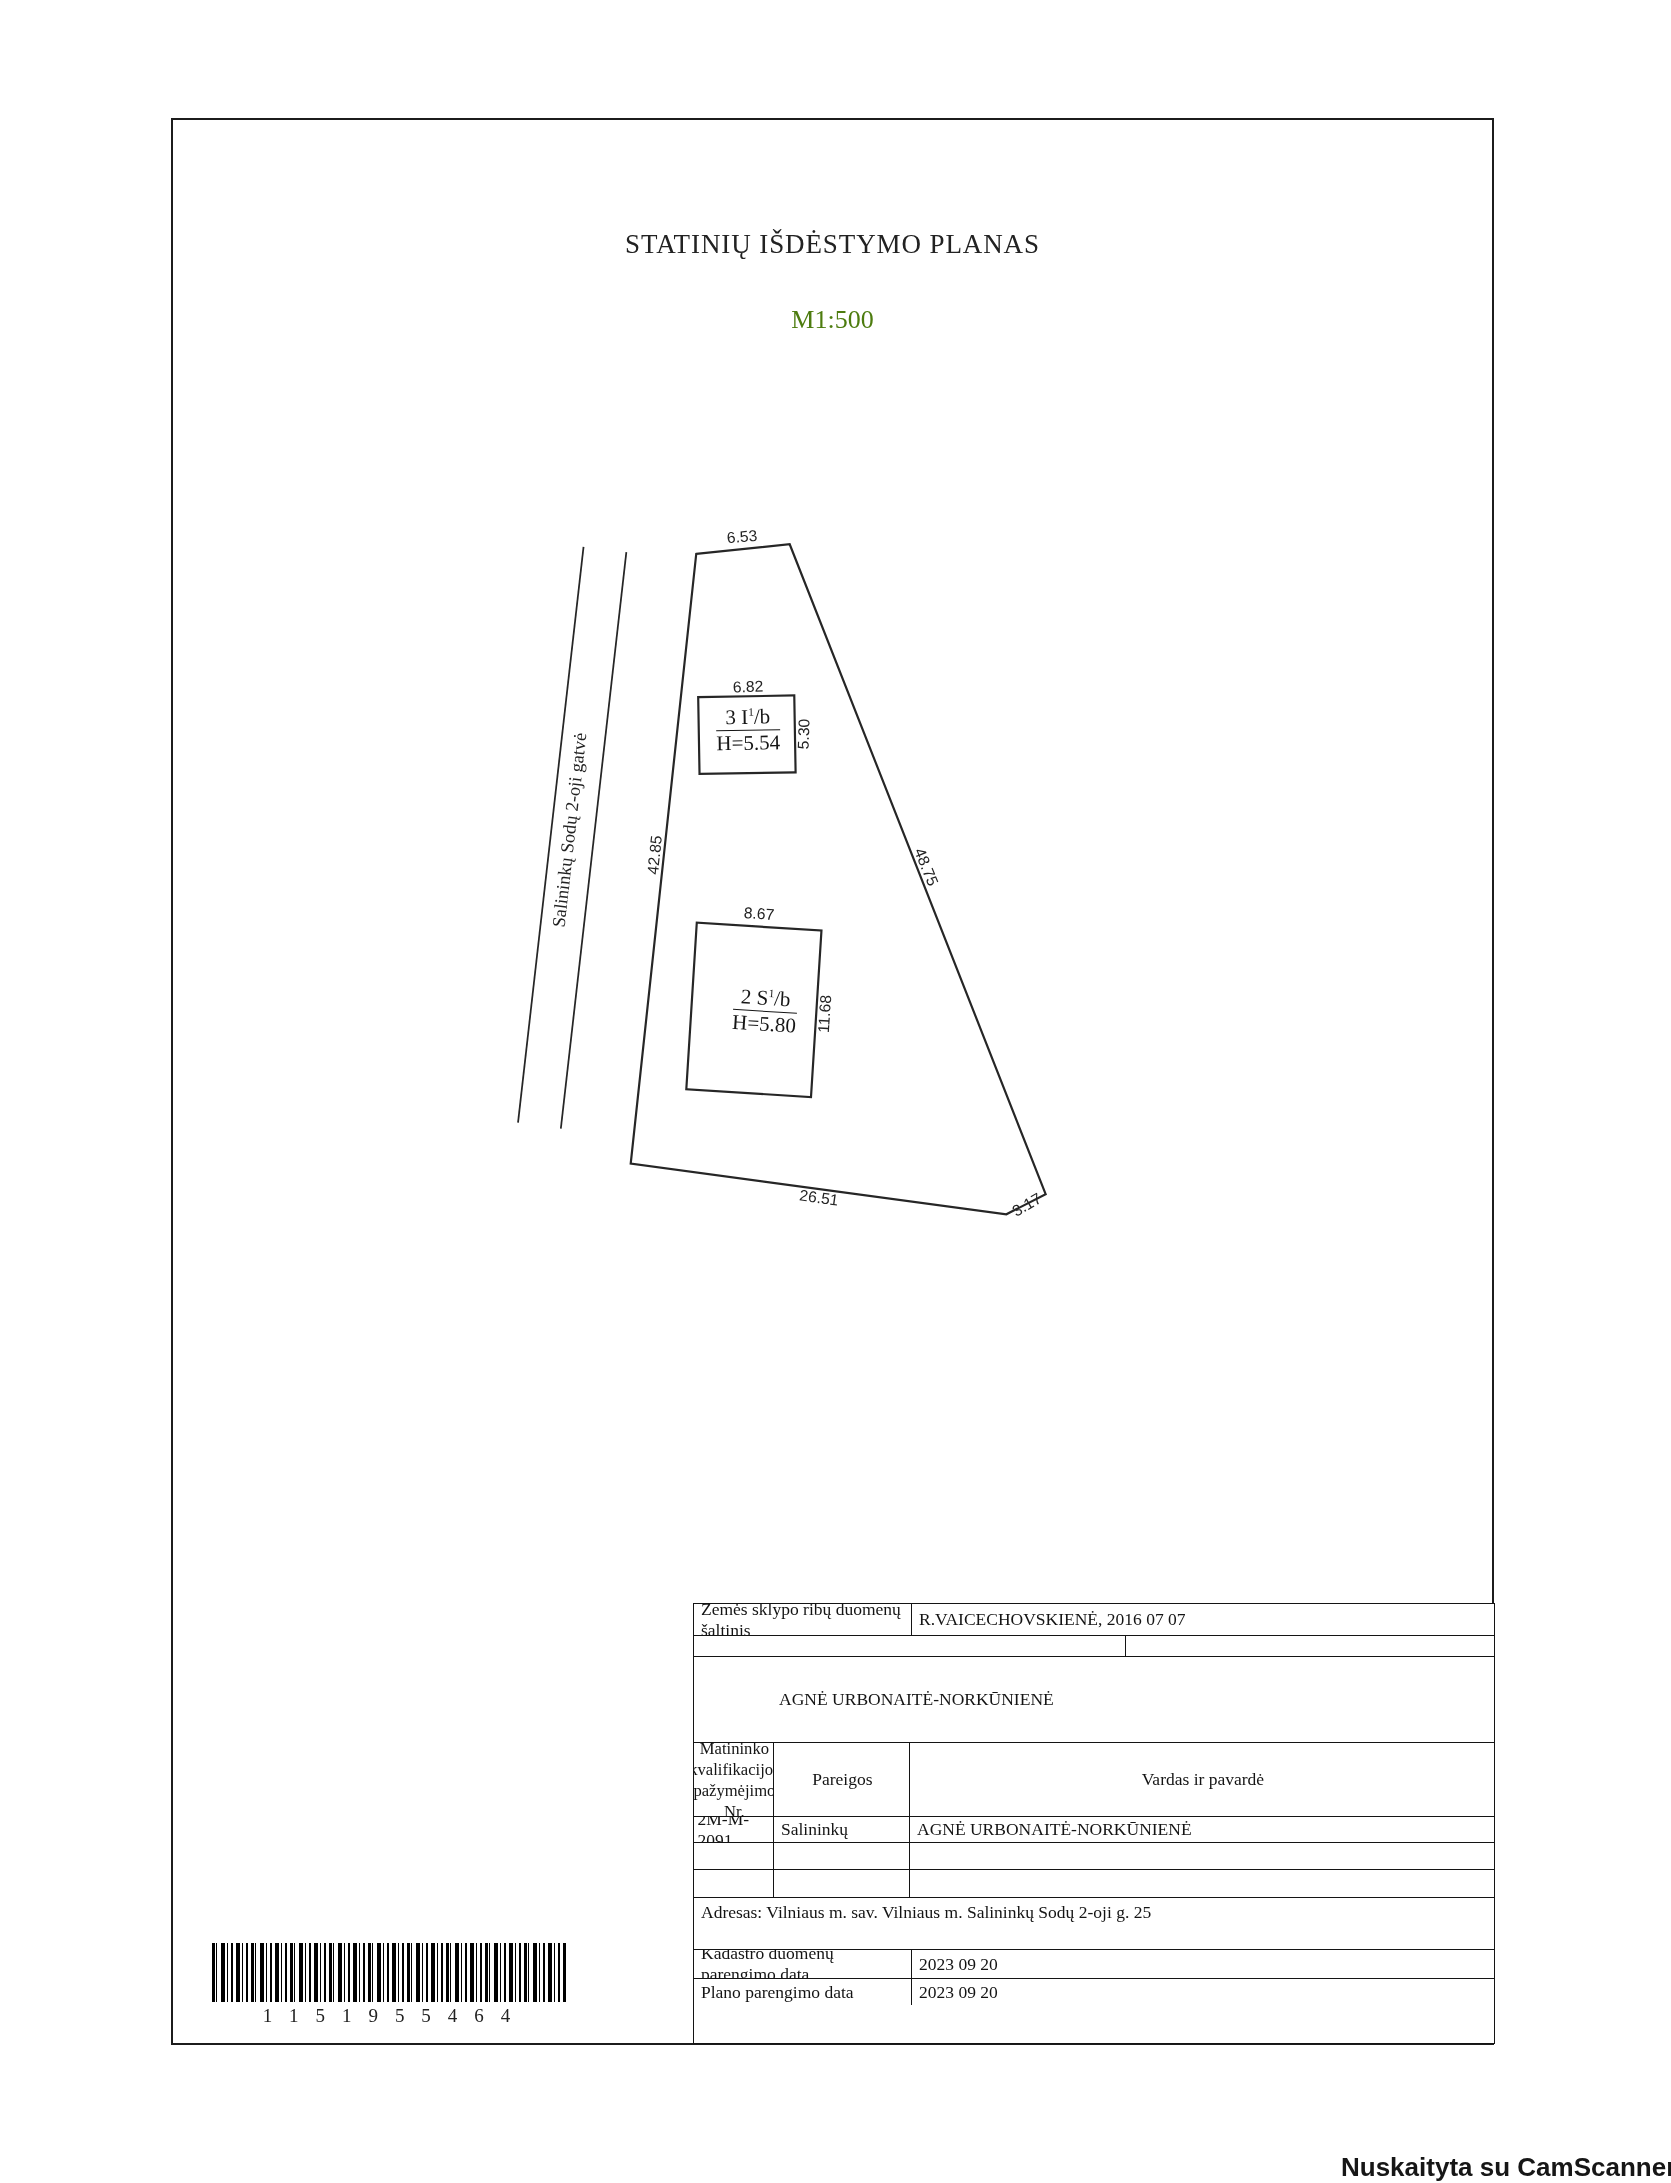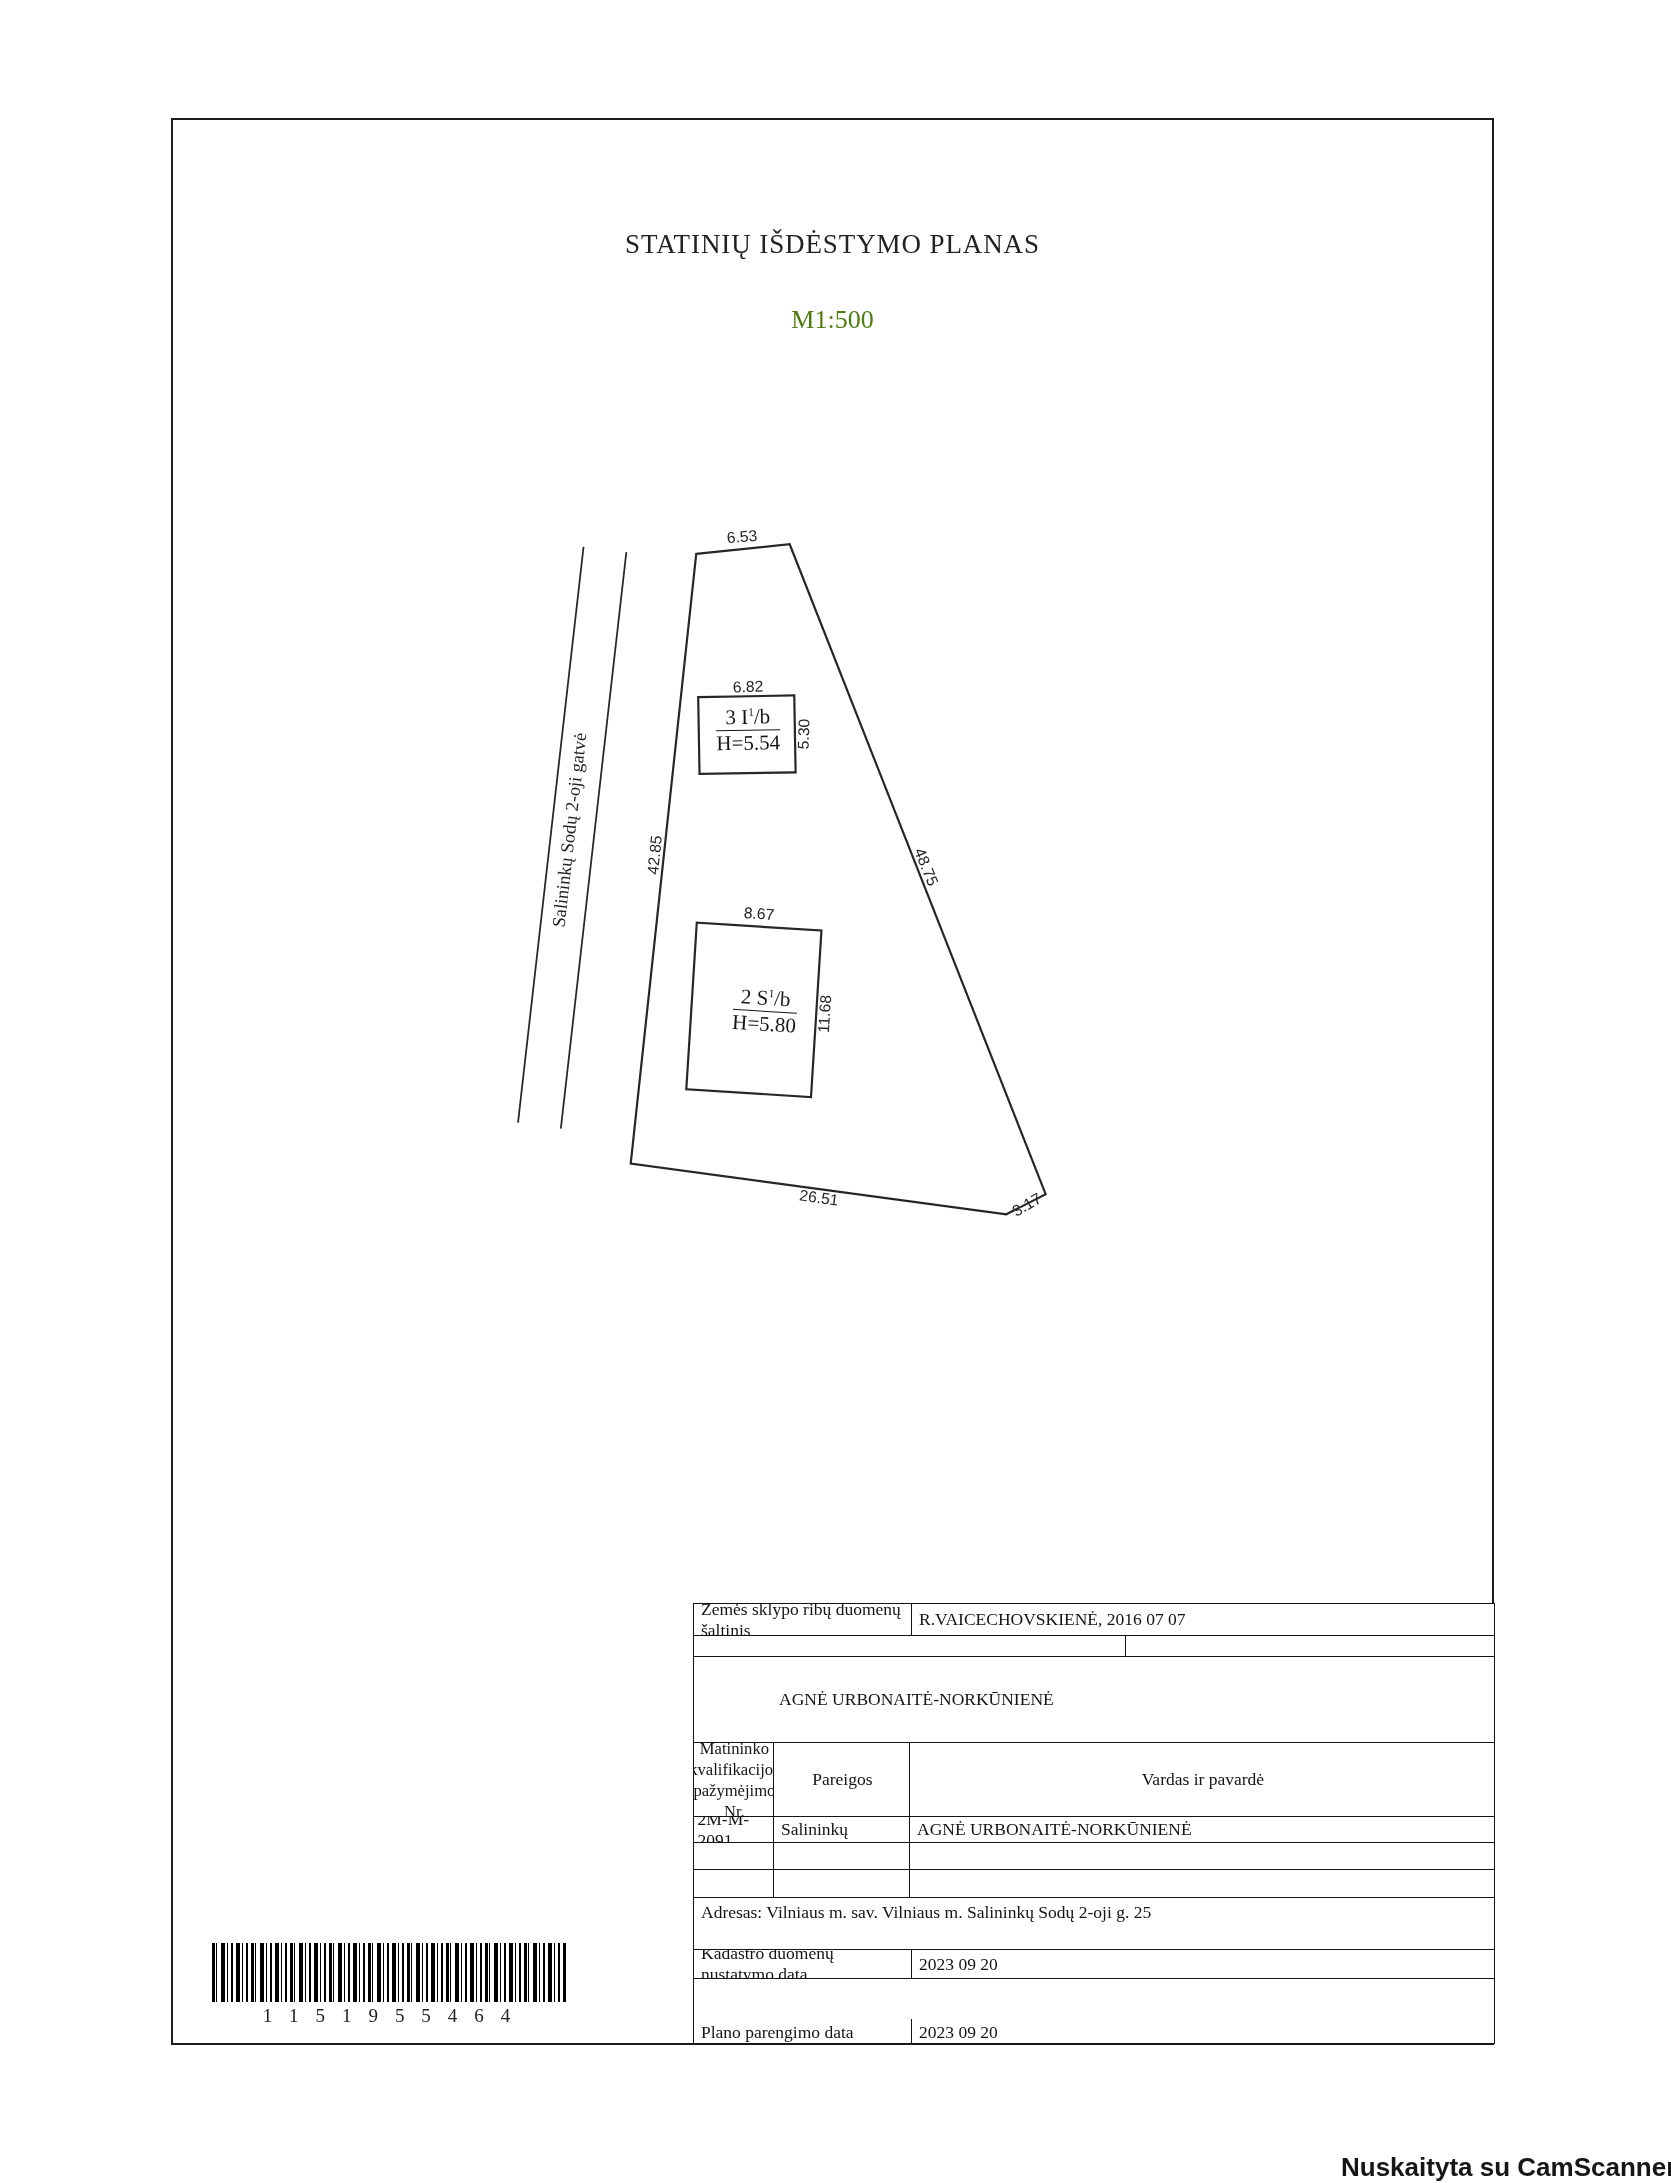--- a/index.html
+++ b/index.html
@@ -38,21 +38,21 @@
   }
   .bstack .bnum sup{font-size:11.4px;}
   .bstack .bh{font-size:21px;line-height:23.6px;padding-top:0.9px;}
   
   .cadtable{
     position:absolute;left:693px;top:1603px;width:802px;height:441px;
     border:1.7px solid #141414;box-sizing:border-box;display:flex;flex-direction:column;
     font-size:17.5px;color:#141414;background:#fff;
   }
   .trow{display:flex;box-sizing:border-box;border-bottom:1.7px solid #141414;flex:none;}
-  .trow:last-child{border-bottom:none;margin-top:40px;}
+  .trow:last-child{border-bottom:none;}
   .cell{box-sizing:border-box;display:flex;align-items:center;padding:0 5.2px 0 7px;overflow:hidden;}
   .cell + .cell{border-left:1.7px solid #141414;}
   .w-a{width:79px;}
   .w-b{width:136px;}
   .w-lab{width:217px;}
   .w-r3{width:431px;}
   .grow{flex:1;}
   .center{justify-content:center;text-align:center;}
   .topalign{align-items:flex-start;padding-top:3.5px;}
   .hdr3{font-size:16.6px;line-height:21px;}
@@ -163,21 +163,21 @@
       <div class="cell w-a"></div>
       <div class="cell w-b"></div>
       <div class="cell grow"></div>
     </div>
 
     <div class="trow" style="height:52px;">
       <div class="cell grow topalign">Adresas: Vilniaus m. sav. Vilniaus m. Salininkų Sodų 2-oji g. 25</div>
     </div>
 
     <div class="trow" style="height:29px;">
-      <div class="cell w-lab">Kadastro duomenų nustatymo data</div>
+      <div class="cell w-lab">Kadastro duomenų parengimo data</div>
       <div class="cell grow">2023 09 20</div>
     </div>
 
     <div class="trow" style="height:26px;">
       <div class="cell w-lab">Plano parengimo data</div>
       <div class="cell grow">2023 09 20</div>
     </div>
 
   </div>
 

